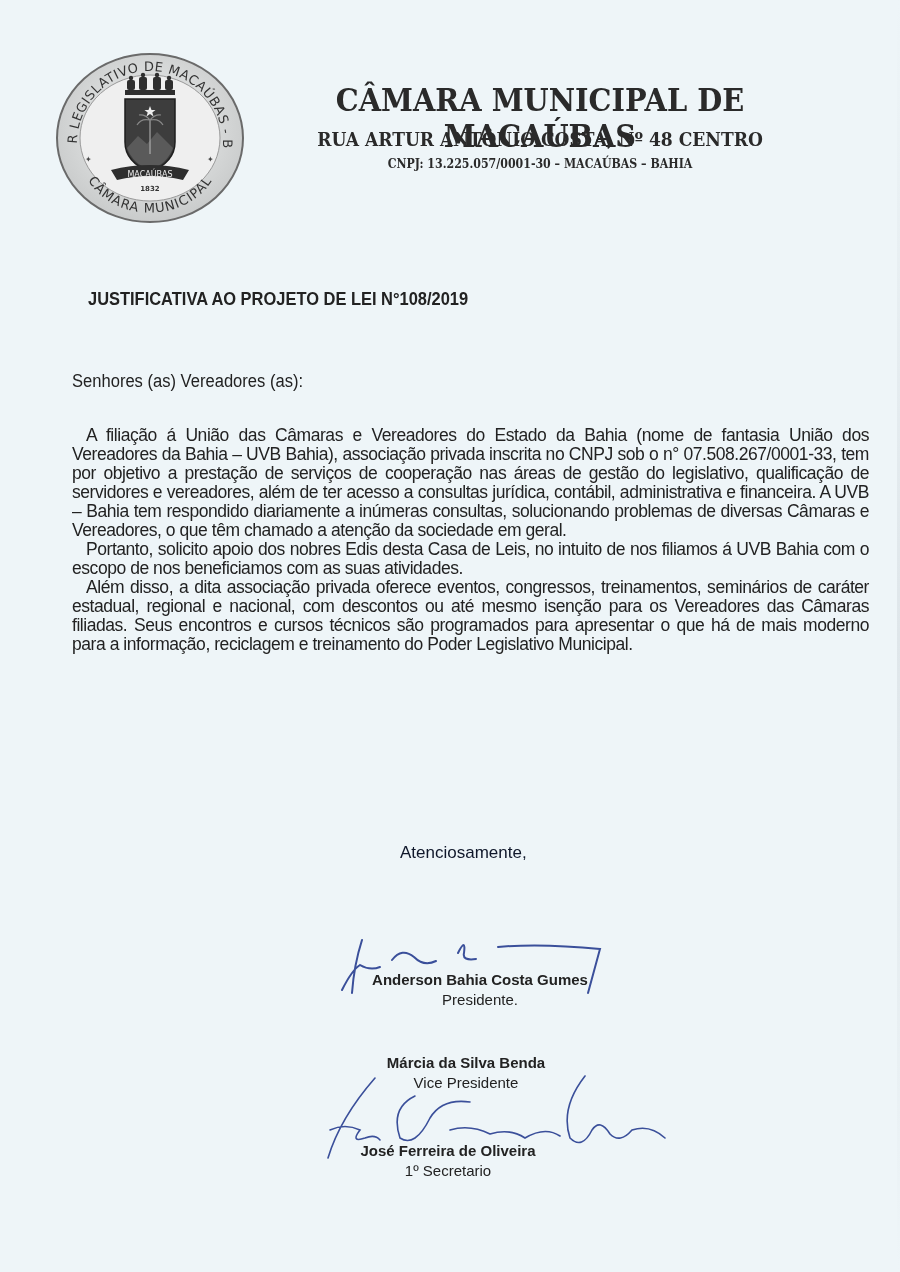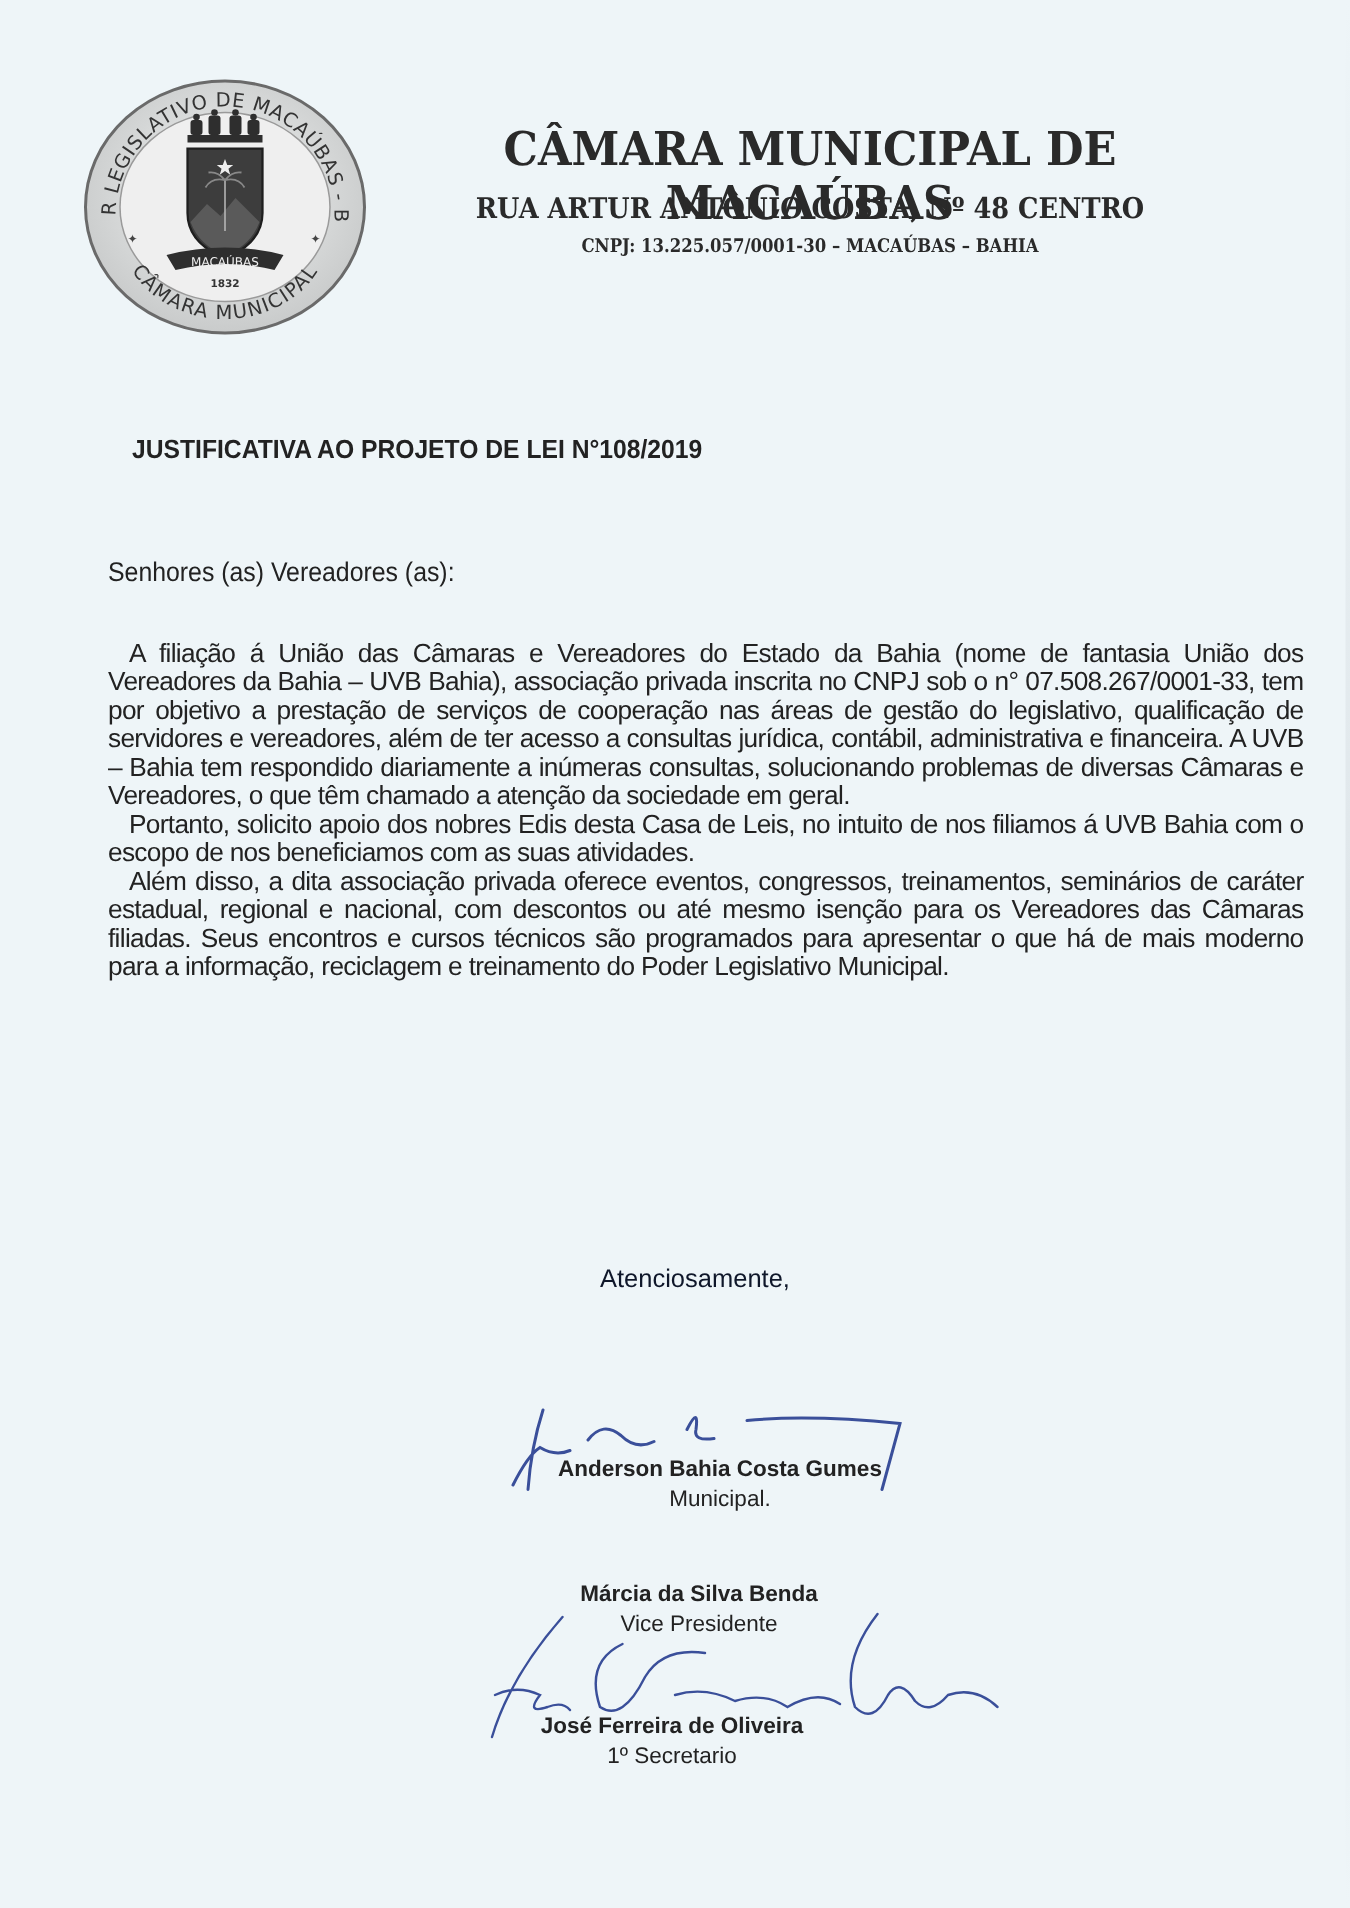--- a/index.html
+++ b/index.html
@@ -127,21 +127,21 @@
   <div class="body-text">
     <p>A filiação á União das Câmaras e Vereadores do Estado da Bahia (nome de fantasia União dos Vereadores da Bahia – UVB Bahia), associação privada inscrita no CNPJ sob o n° 07.508.267/0001-33, tem por objetivo a prestação de serviços de cooperação nas áreas de gestão do legislativo, qualificação de servidores e vereadores, além de ter acesso a consultas jurídica, contábil, administrativa e financeira. A UVB – Bahia tem respondido diariamente a inúmeras consultas, solucionando problemas de diversas Câmaras e Vereadores, o que têm chamado a atenção da sociedade em geral.</p>
     <p>Portanto, solicito apoio dos nobres Edis desta Casa de Leis, no intuito de nos filiamos á UVB Bahia com o escopo de nos beneficiamos com as suas atividades.</p>
     <p>Além disso, a dita associação privada oferece eventos, congressos, treinamentos, seminários de caráter estadual, regional e nacional, com descontos ou até mesmo isenção para os Vereadores das Câmaras filiadas. Seus encontros e cursos técnicos são programados para apresentar o que há de mais moderno para a informação, reciclagem e treinamento do Poder Legislativo Municipal.</p>
   </div>
 
   <div class="closing">Atenciosamente,</div>
 
   <div class="sig-block sig-pres">
     <span class="sig-name">Anderson Bahia Costa Gumes</span>
-    <span class="sig-role">Municipal.</span>
+    <span class="sig-role">Presidente.</span>
   </div>
   <svg class="scribble" style="left:340px;top:935px;width:280px;height:70px" viewBox="0 0 280 70">
     <path d="M 22,5 Q 14,30 12,58 M 2,55 Q 12,35 20,30 Q 30,36 40,32 M 52,25 Q 62,12 74,22 Q 84,32 96,26 M 118,18 Q 126,2 124,18 Q 122,26 136,24 M 158,12 Q 200,8 260,14 L 248,58" stroke="#3a4f9a" stroke-width="2" fill="none" stroke-linecap="round"></path>
   </svg>
 
   <div class="sig-block sig-vice">
     <span class="sig-name">Márcia da Silva Benda</span>
     <span class="sig-role">Vice Presidente</span>
   </div>
 

